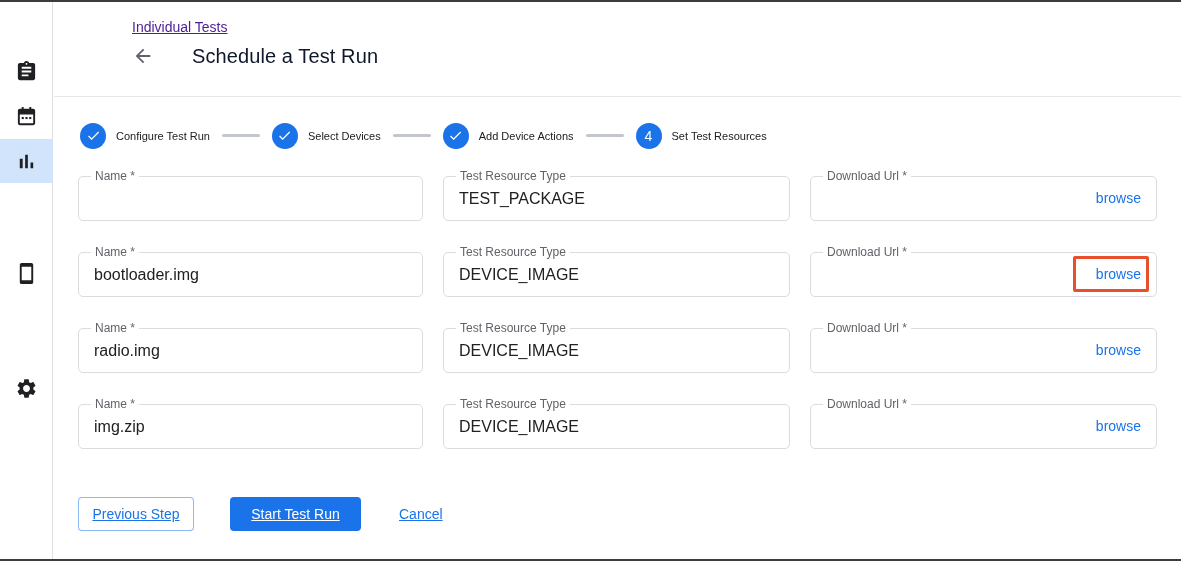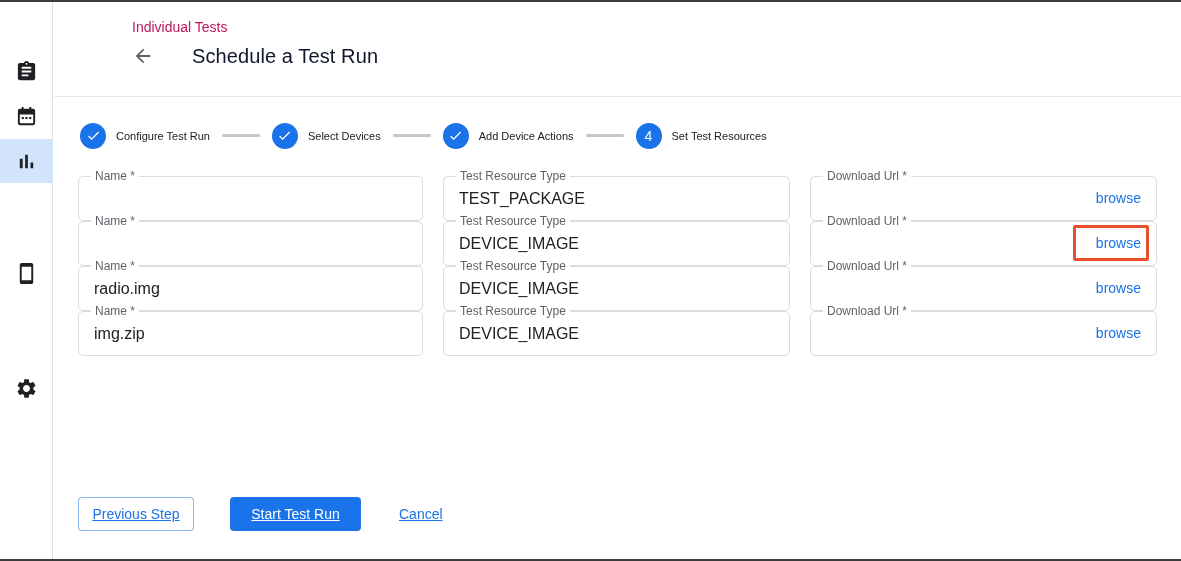--- a/index.html
+++ b/index.html
@@ -15,39 +15,39 @@
   .sidebar { position:absolute; left:0; top:0; bottom:0; width:53px; background:#fff;
              border-right:1px solid #e0e0e0; z-index:10; }
   .nav-item { position:absolute; left:0; width:53px; height:44px; display:flex;
               align-items:center; justify-content:center; cursor:pointer; }
   .nav-item svg { width:23px; height:23px; fill:#1f2023; }
   .nav-item.selected { background:var(--selected_bg,#d2e3fc); }
 
   
   .header { position:absolute; left:54px; top:0; right:0; height:97px; background:#fff;
             border-bottom:1px solid #e4e6e8; }
-  .breadcrumb { position:absolute; left:78px; top:19px; font-size:14px; color:#be185d; }
+  .breadcrumb { position:absolute; left:78px; top:19px; font-size:14px; color:#4c1d95;text-decoration:underline; }
   .back-btn { position:absolute; left:78px; top:45px; width:24px; height:24px; cursor:pointer; }
   .back-btn svg { width:22px; height:22px; fill:#5f6368; }
   .page-title { position:absolute; left:138px; top:45px; font-size:20px; color:#0f172a;
                 letter-spacing:.1px; }
 
   
   .stepper { position:absolute; left:80px; top:122px; height:27px; display:flex; align-items:center; }
   .step { display:flex; align-items:center; cursor:pointer; }
   .step-circle { width:26px; height:26px; border-radius:50%; background:var(--accent,#1a73e8);
                  display:flex; align-items:center; justify-content:center; flex:0 0 auto; }
   .step-circle svg { width:15px; height:15px; }
   .step-num { color:#fff; font-size:14px; font-weight:500; }
   .step-label { margin-left:10px; font-size:11px; font-weight:500; color:#202124; white-space:nowrap; }
   .connector { width:38px; height:3px; background:#c3c6ca; border-radius:2px; margin:0 12px; }
 
   
   .form-area { position:absolute; left:78px; top:176px; }
-  .form-row { display:flex; }
+  .form-row { display:flex; margin-bottom:31px; }
   .field { position:relative; height:45px; background:#fff; border:1px solid #dadce0;
            border-radius:5px; cursor:text; }
   .field.f-name { width:345px; margin-right:20px; }
   .field.f-type { width:347px; margin-right:20px; }
   .field.f-url  { width:347px; }
   .flabel { position:absolute; top:-8px; left:12px; background:#fff; padding:0 4px;
             font-size:12px; color:#5f6368; white-space:nowrap; }
   .fvalue { position:absolute; left:15px; top:0; line-height:43px; font-size:16px;
             color:#202124; white-space:nowrap; overflow:hidden; }
   .f-url .fvalue { right:88px; }
@@ -165,20 +165,21 @@
     </div>
     <div class="field f-url">
       <span class="flabel">Download Url *</span>
       <a class="browse">browse</a>
     </div>
   </div>
 
   <div class="form-row">
     <div class="field f-name">
       <span class="flabel">Name *</span>
+      <span class="fvalue">bootloader.img</span>
     </div>
     <div class="field f-type">
       <span class="flabel">Test Resource Type</span>
       <span class="fvalue">DEVICE_IMAGE</span>
     </div>
     <div class="field f-url">
       <span class="flabel">Download Url *</span>
       <span class="fvalue"></span>
       <a class="browse">browse</a>
       <div class="annotation"></div>

